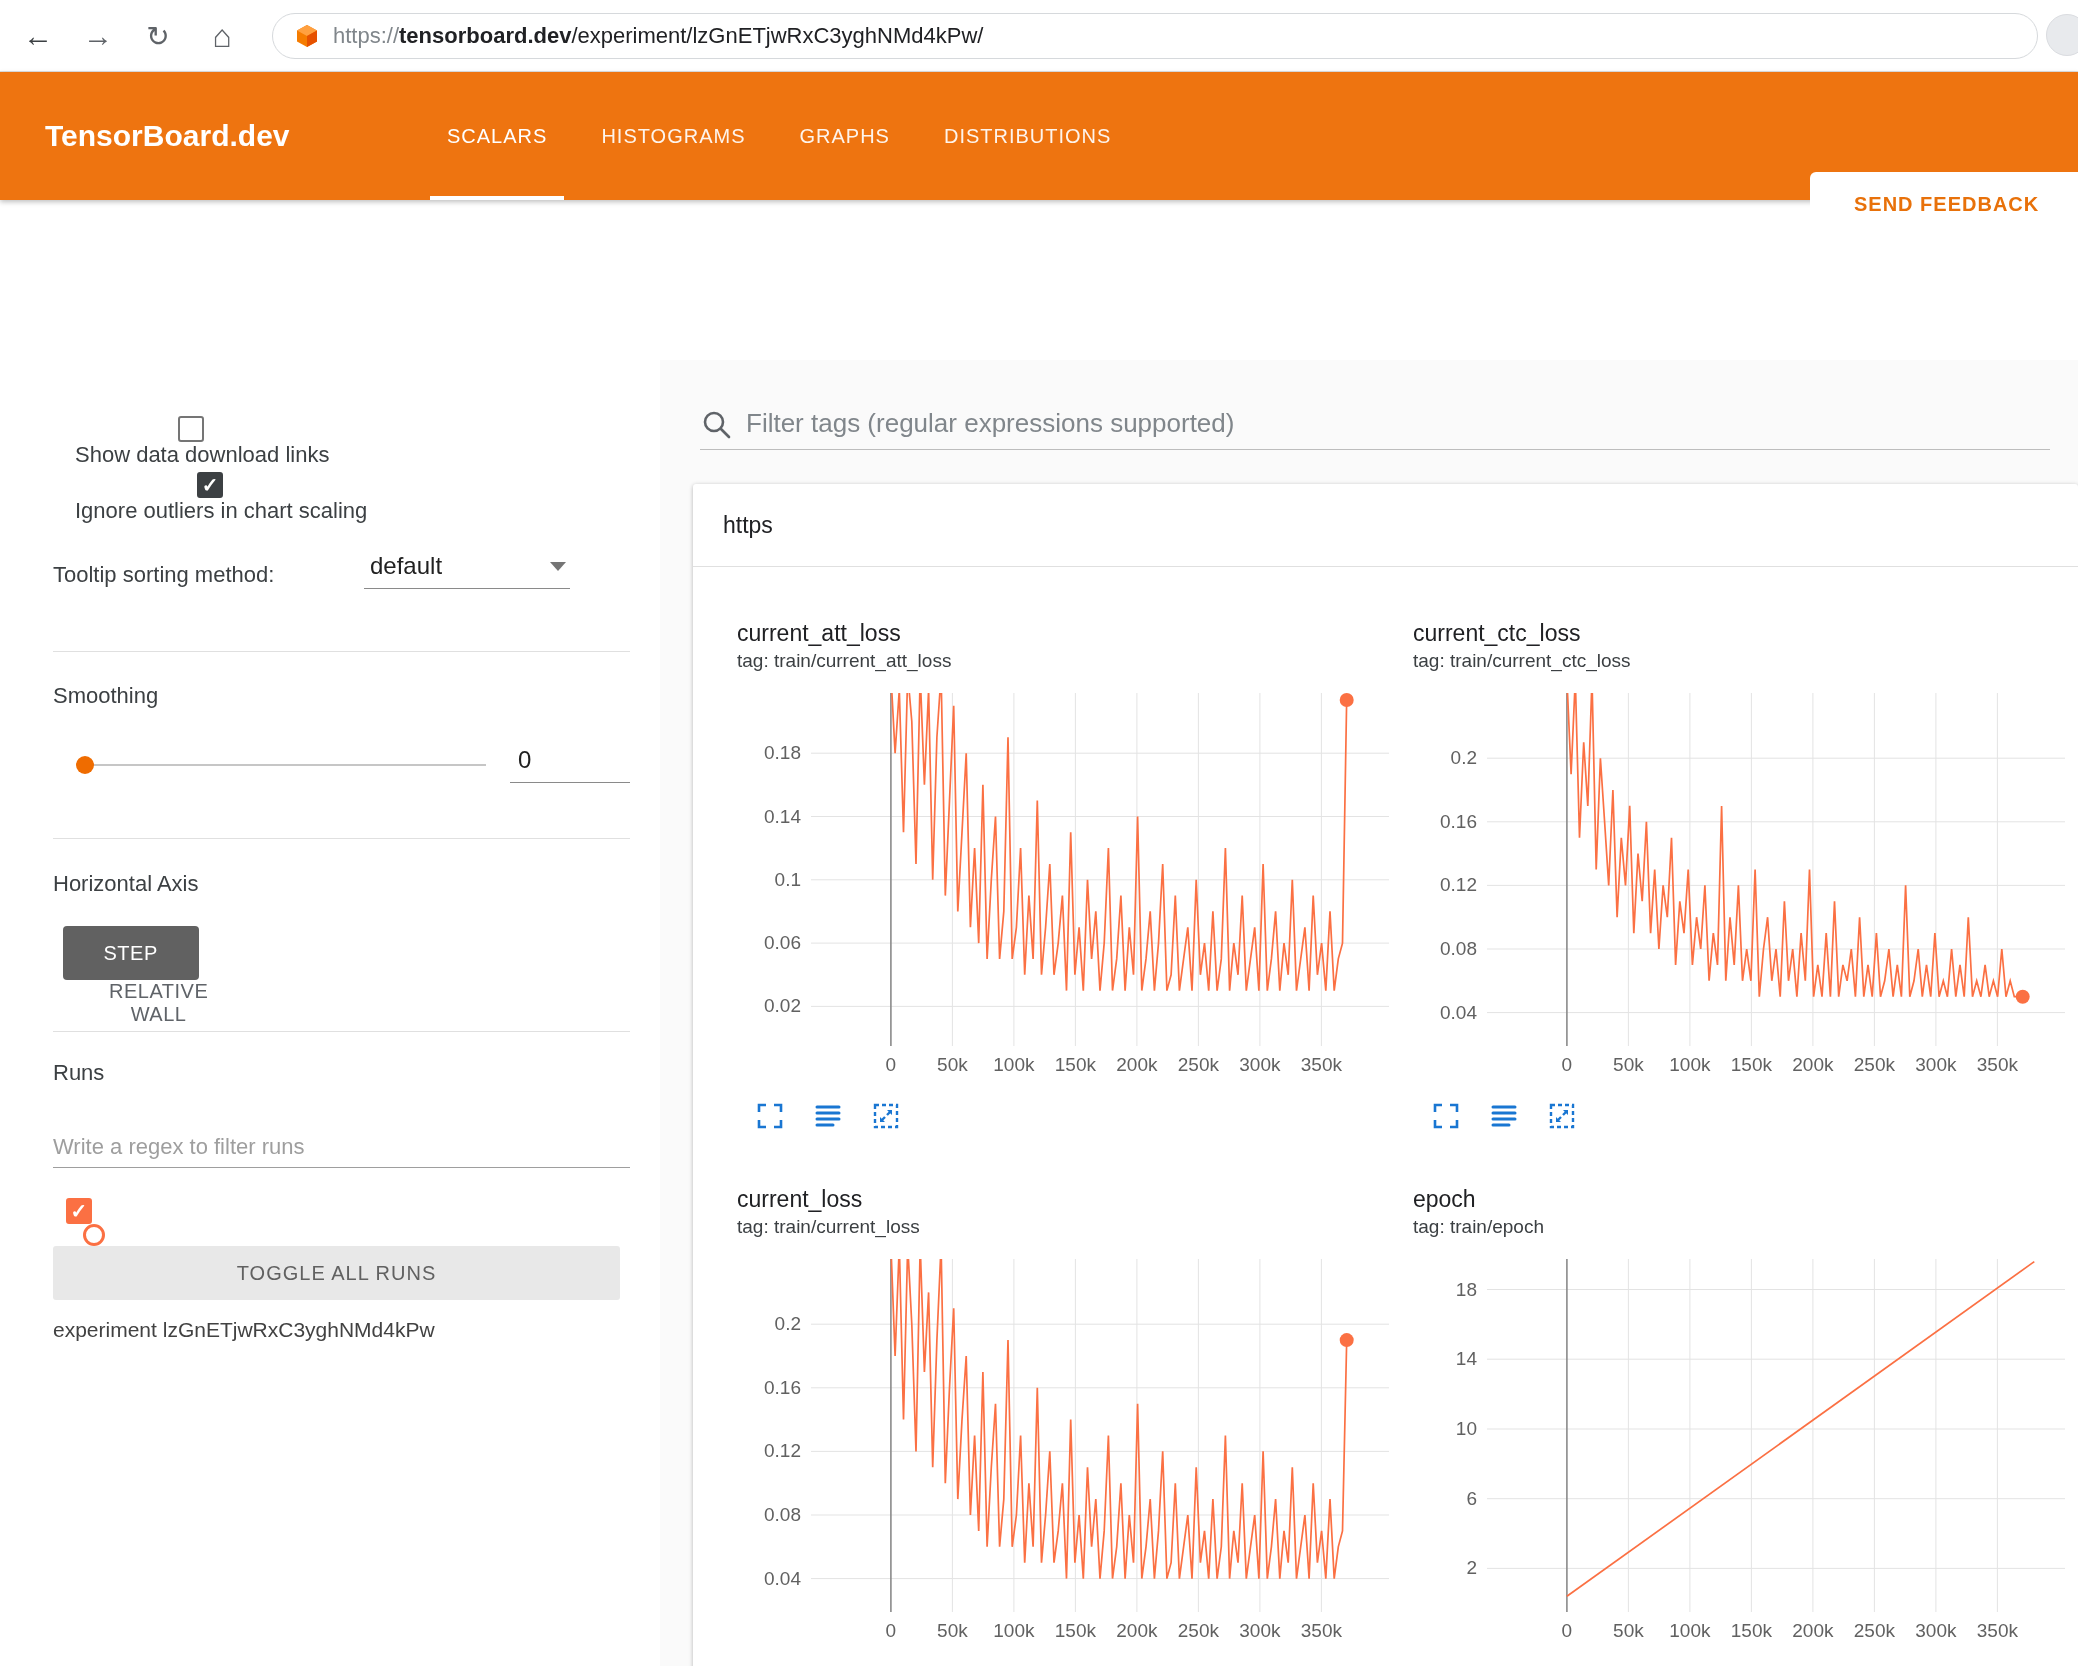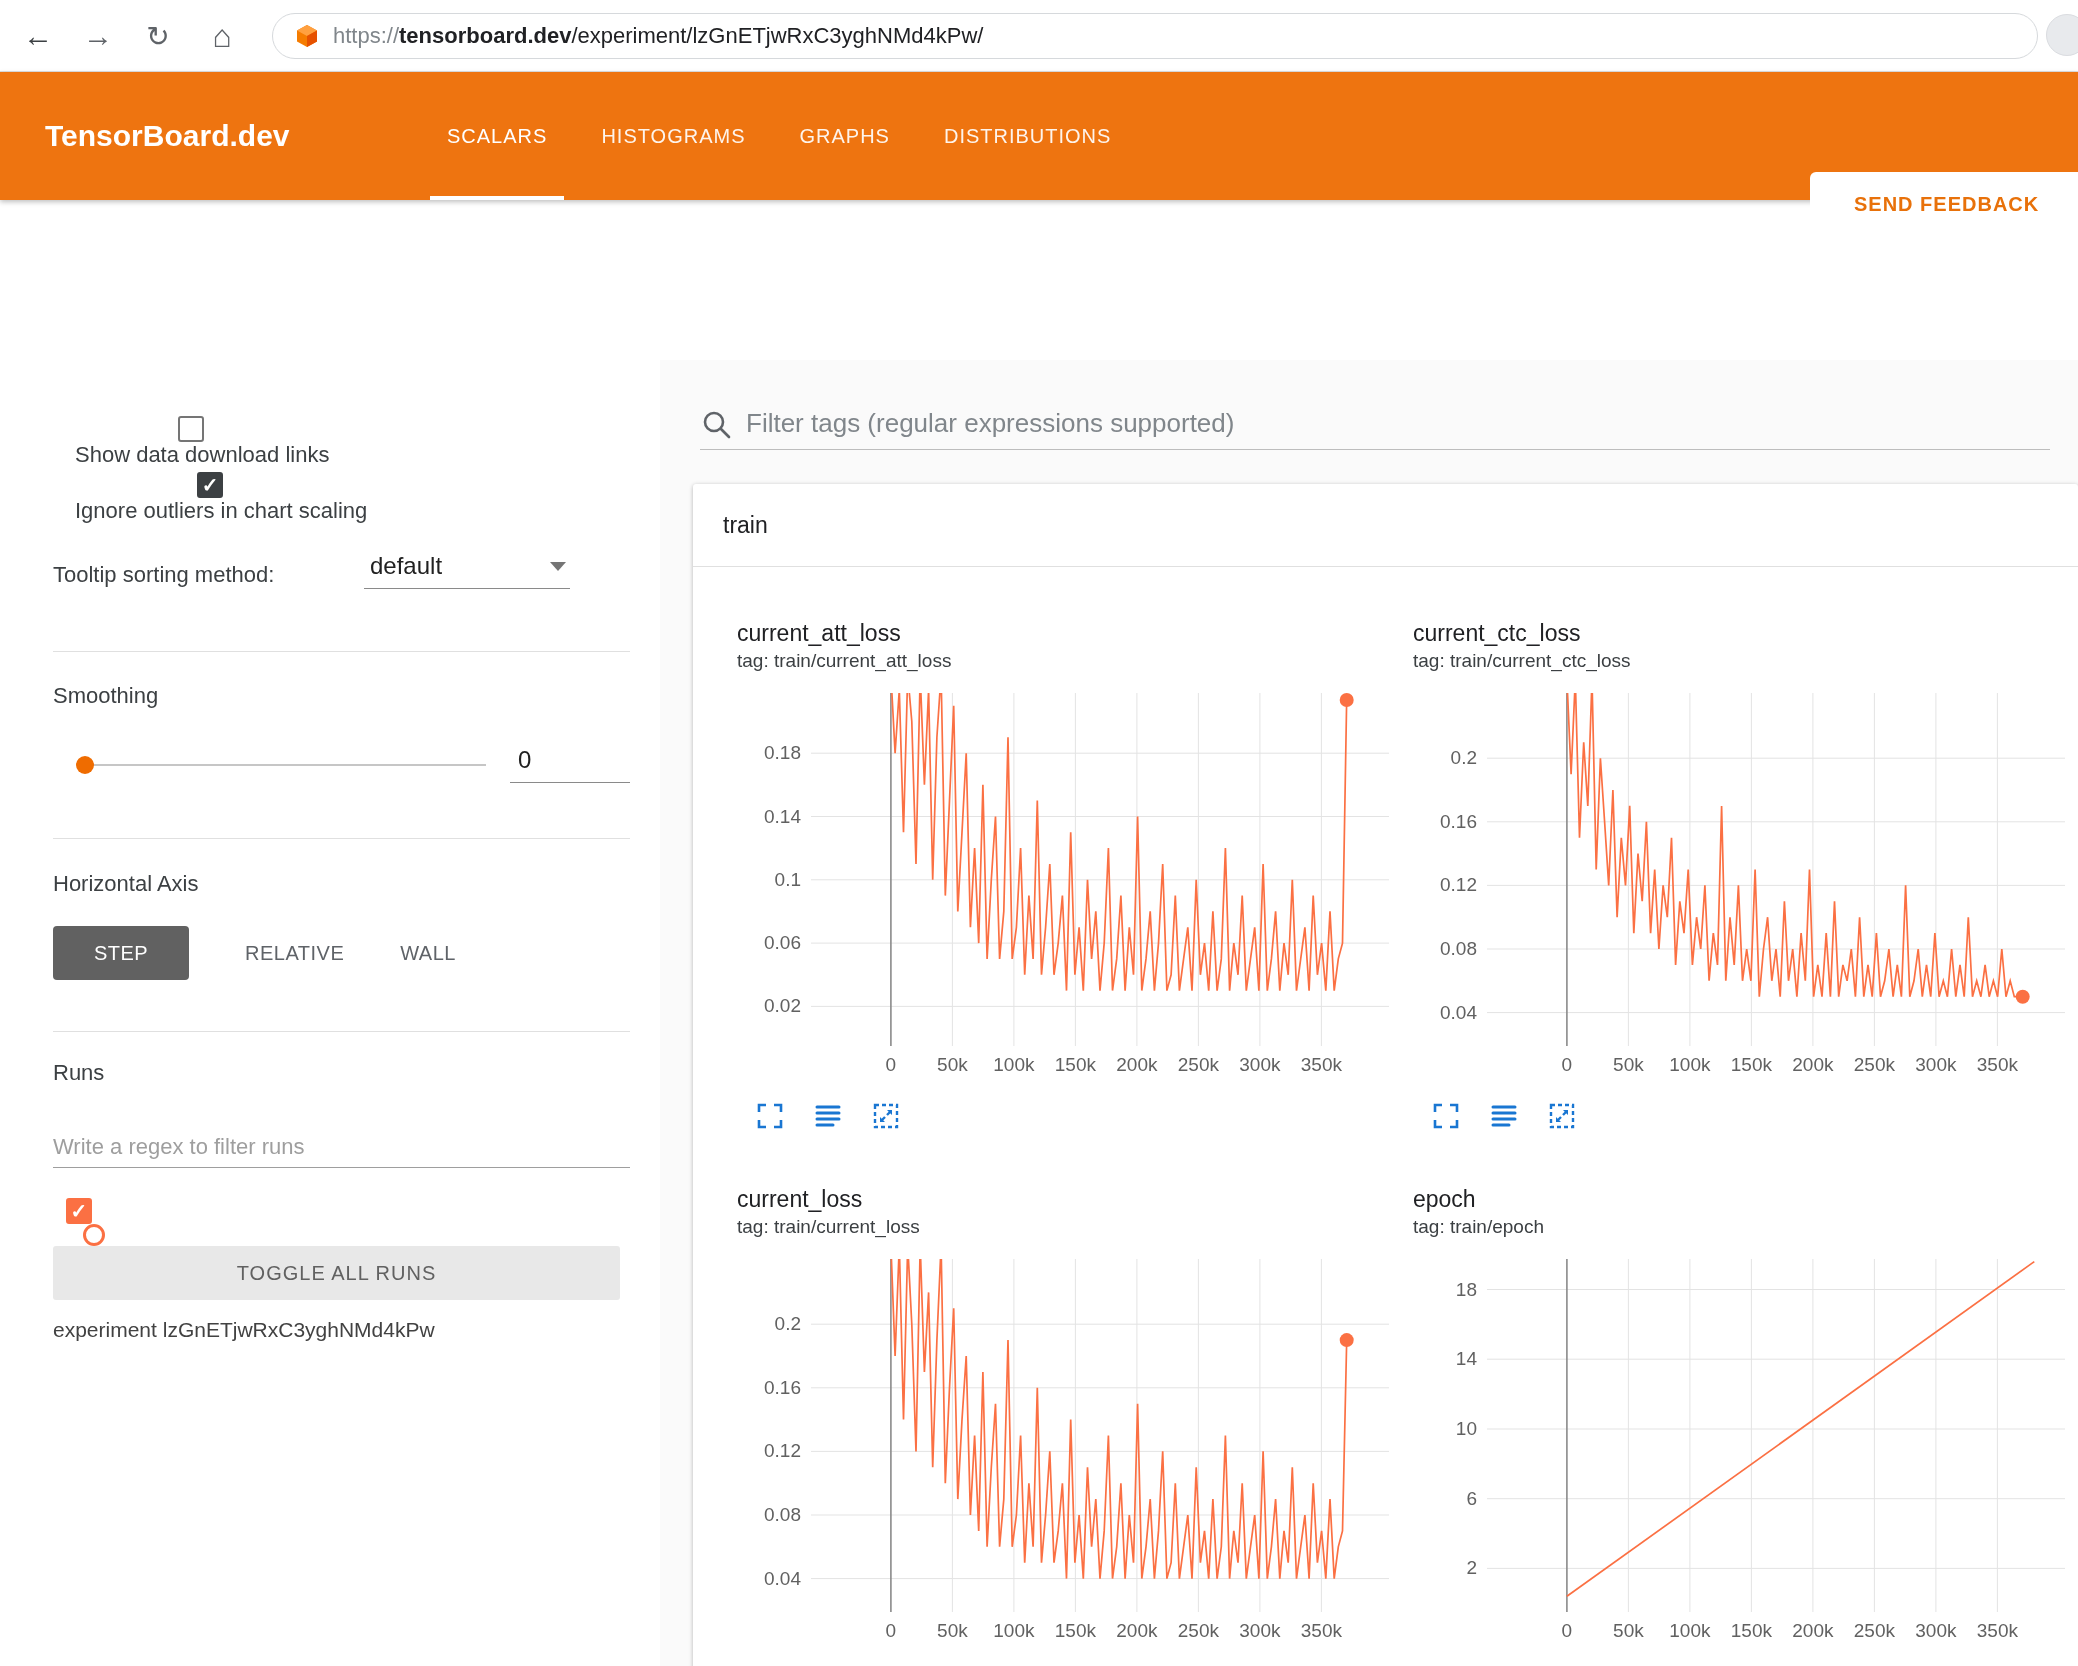--- a/index.html
+++ b/index.html
@@ -139,21 +139,21 @@
     <div class="sb-label" style="top:323px;">Smoothing</div>
     <div class="slider" style="top:392px;">
       <div class="track"></div>
       <div class="thumb"></div>
     </div>
     <div class="slider-value" style="top:386px;">0</div>
 
     <div class="divider" style="top:478px;"></div>
 
     <div class="sb-label" style="top:511px;">Horizontal Axis</div>
-    <div class="haxis-btns" style="top:566px;">
+    <div class="haxis-btns" style="top:566px;flex-direction:column;">
       <button class="step-btn">STEP</button>
       <button class="txt-btn">RELATIVE</button>
       <button class="txt-btn">WALL</button>
     </div>
 
     <div class="divider" style="top:671px;"></div>
 
     <div class="sb-label" style="top:700px;">Runs</div>
     <input class="underline-input runs-input" style="top: 766px;" placeholder="Write a regex to filter runs">
 
@@ -173,21 +173,21 @@
 
     <div class="filter-row">
       <svg width="32" height="32" viewBox="0 0 32 32">
         <circle cx="14" cy="14" r="9" fill="none" stroke="#5f6368" stroke-width="2.6"></circle>
         <line x1="21" y1="21" x2="29" y2="29" stroke="#5f6368" stroke-width="2.6" stroke-linecap="round"></line>
       </svg>
       <input class="filter-input" placeholder="Filter tags (regular expressions supported)" style="">
     </div>
 
     <div class="card">
-      <div class="card-title">train</div>
+      <div class="card-title">https</div>
       <div class="card-divider"></div>
 
       <div class="chart-block cb-1">
         <div class="chart-title">current_att_loss</div>
         <div class="chart-tag">tag: train/current_att_loss</div>
         <div class="chart-svg"><svg width="656" height="400">
               <line x1="74" x2="652" y1="323.4" y2="323.4" stroke="#e3e3e3" stroke-width="1"></line>
               <text x="64" y="329.4" text-anchor="end" fill="#616161" font-size="19">0.02</text>
               <line x1="74" x2="652" y1="260.1" y2="260.1" stroke="#e3e3e3" stroke-width="1"></line>
               <text x="64" y="266.1" text-anchor="end" fill="#616161" font-size="19">0.06</text>

